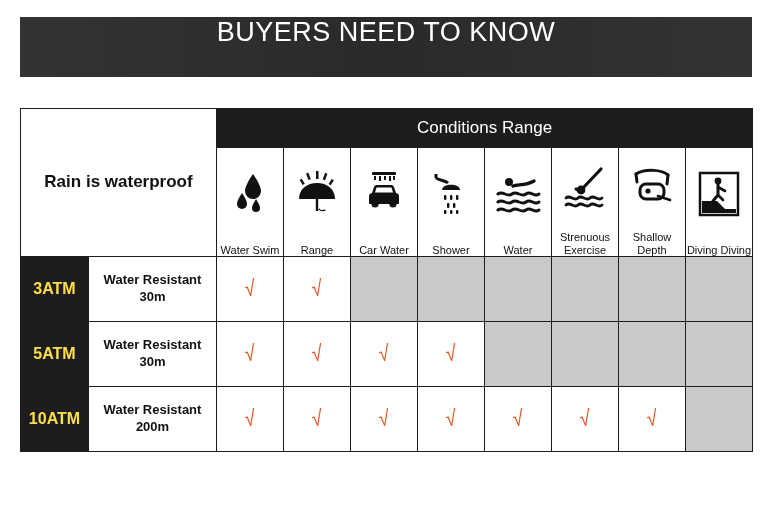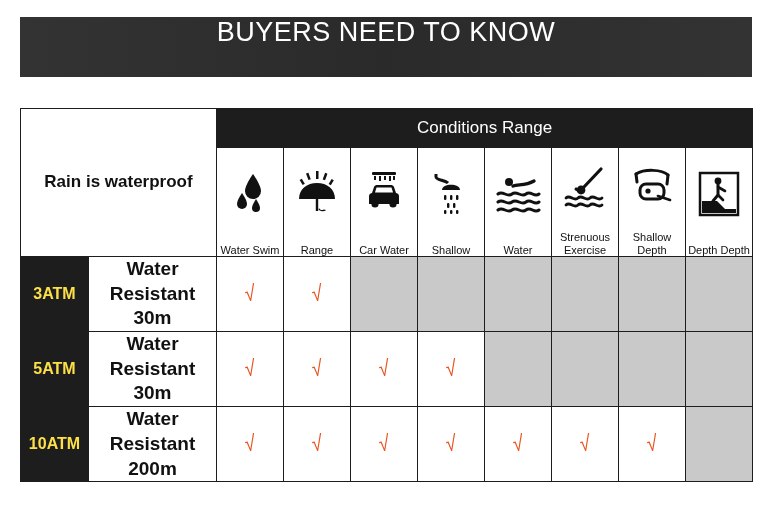--- a/index.html
+++ b/index.html
@@ -111,21 +111,21 @@
   .atm-cell {
     background: #1d1d1d;
     color: #fde047;
     font-size: 16px;
     font-weight: 700;
     height: 64px;
   }
   .desc-cell {
     background: #ffffff;
     color: #111111;
-    font-size: 19px;
+    font-size: 13px;
     font-weight: 700;
     line-height: 1.3;
     padding: 4px 5px;
   }
   .cell-yes {
     background: #ffffff;
     color: #e8531f;
     font-size: 20px;
     font-weight: 400;
   }
@@ -240,21 +240,21 @@
                     <rect x="21" y="25" width="2.4" height="5" rx="1"></rect>
                     <rect x="27" y="25" width="2.4" height="5" rx="1"></rect>
                     <rect x="18" y="33" width="2.4" height="5" rx="1"></rect>
                     <rect x="24" y="33" width="2.4" height="5" rx="1"></rect>
                     <rect x="15" y="40" width="2.4" height="4" rx="1"></rect>
                     <rect x="21" y="40" width="2.4" height="4" rx="1"></rect>
                     <rect x="27" y="40" width="2.4" height="4" rx="1"></rect>
                   </g>
                 </svg>
               </div>
-              <div class="cond-label">Shallow</div>
+              <div class="cond-label">Shower</div>
             </div>
           </td>
 
           <td class="cond-head">
             <div class="cond-inner">
               <div class="icon-box">
                 <svg width="48" height="44" viewBox="0 0 48 44">
                   <circle cx="15" cy="10" r="4" fill="#111"></circle>
                   <path d="M19 14 C24 12 31 14 40 9" stroke="#111" stroke-width="3.4" fill="none" stroke-linecap="round"></path>
                   <g stroke="#111" stroke-width="3" fill="none" stroke-linecap="round">
@@ -306,21 +306,21 @@
               <div class="icon-box">
                 <svg width="44" height="46" viewBox="0 0 44 46">
                   <rect x="3" y="2" width="38" height="42" fill="none" stroke="#111" stroke-width="2.5"></rect>
                   <path d="M5 30 L20 30 L28 38 L39 38 L39 42 L5 42 Z" fill="#111"></path>
                   <circle cx="21" cy="10" r="3.4" fill="#111"></circle>
                   <path d="M21 13 L21 24 L16 30" stroke="#111" stroke-width="3" fill="none" stroke-linecap="round"></path>
                   <path d="M21 16 L28 20" stroke="#111" stroke-width="2.6" fill="none" stroke-linecap="round"></path>
                   <path d="M21 24 L26 29" stroke="#111" stroke-width="2.6" fill="none" stroke-linecap="round"></path>
                 </svg>
               </div>
-              <div class="cond-label">Depth Depth</div>
+              <div class="cond-label">Diving Diving</div>
             </div>
           </td>
         </tr>
 
         <tr>
           <td class="atm-cell">3ATM</td>
           <td class="desc-cell">Water Resistant 30m</td>
           <td class="cell-yes"><span class="check">√</span></td>
           <td class="cell-yes"><span class="check">√</span></td>
           <td class="cell-no"></td>

